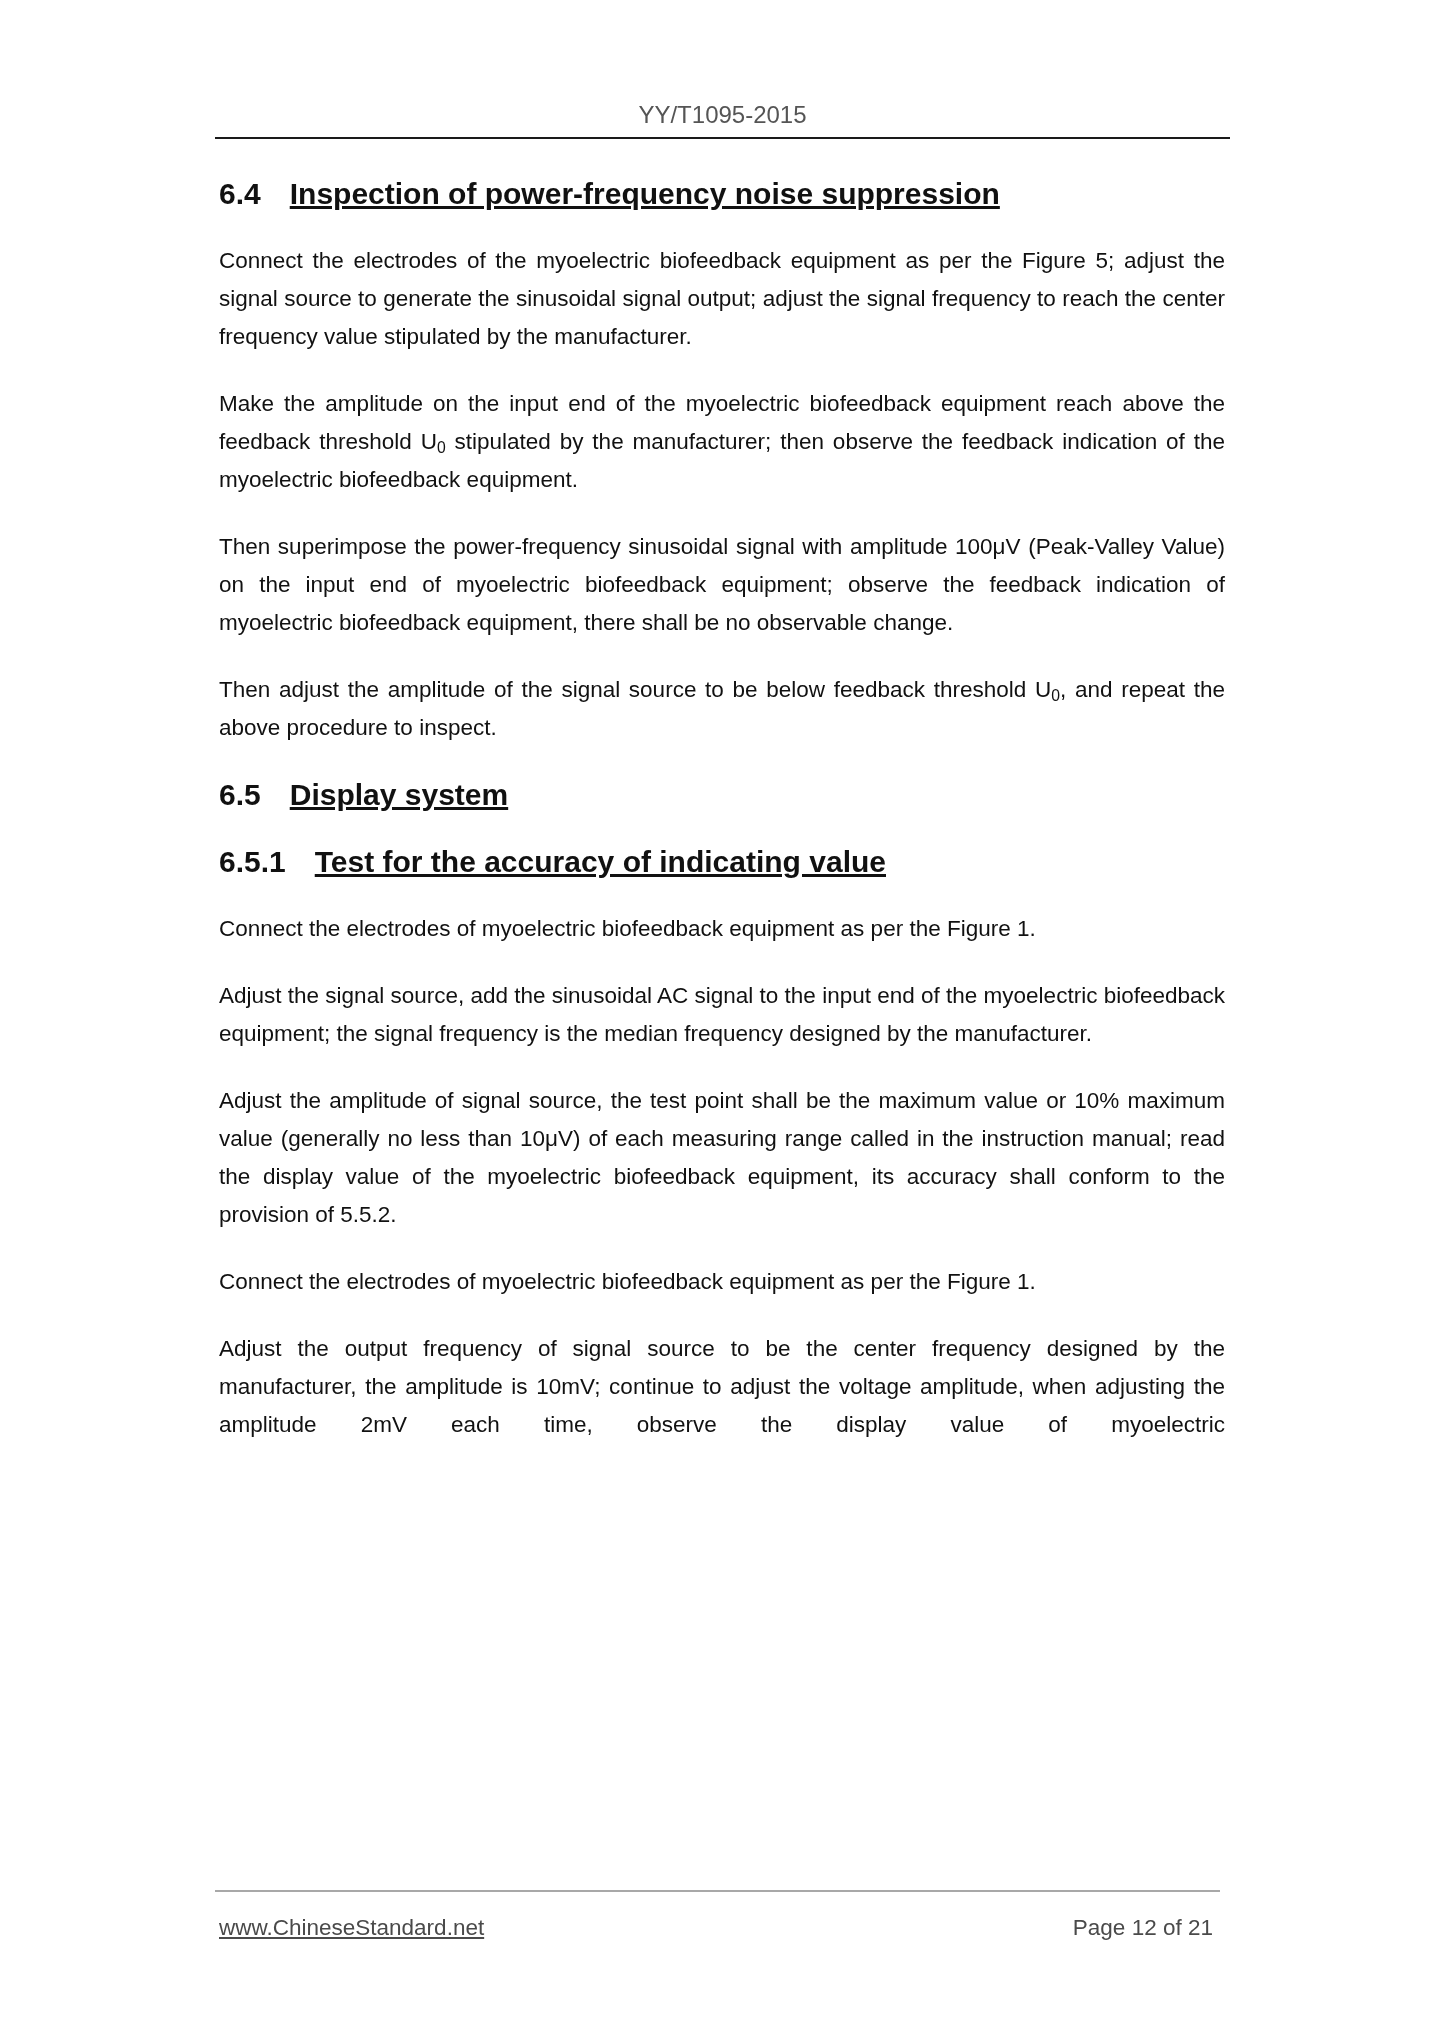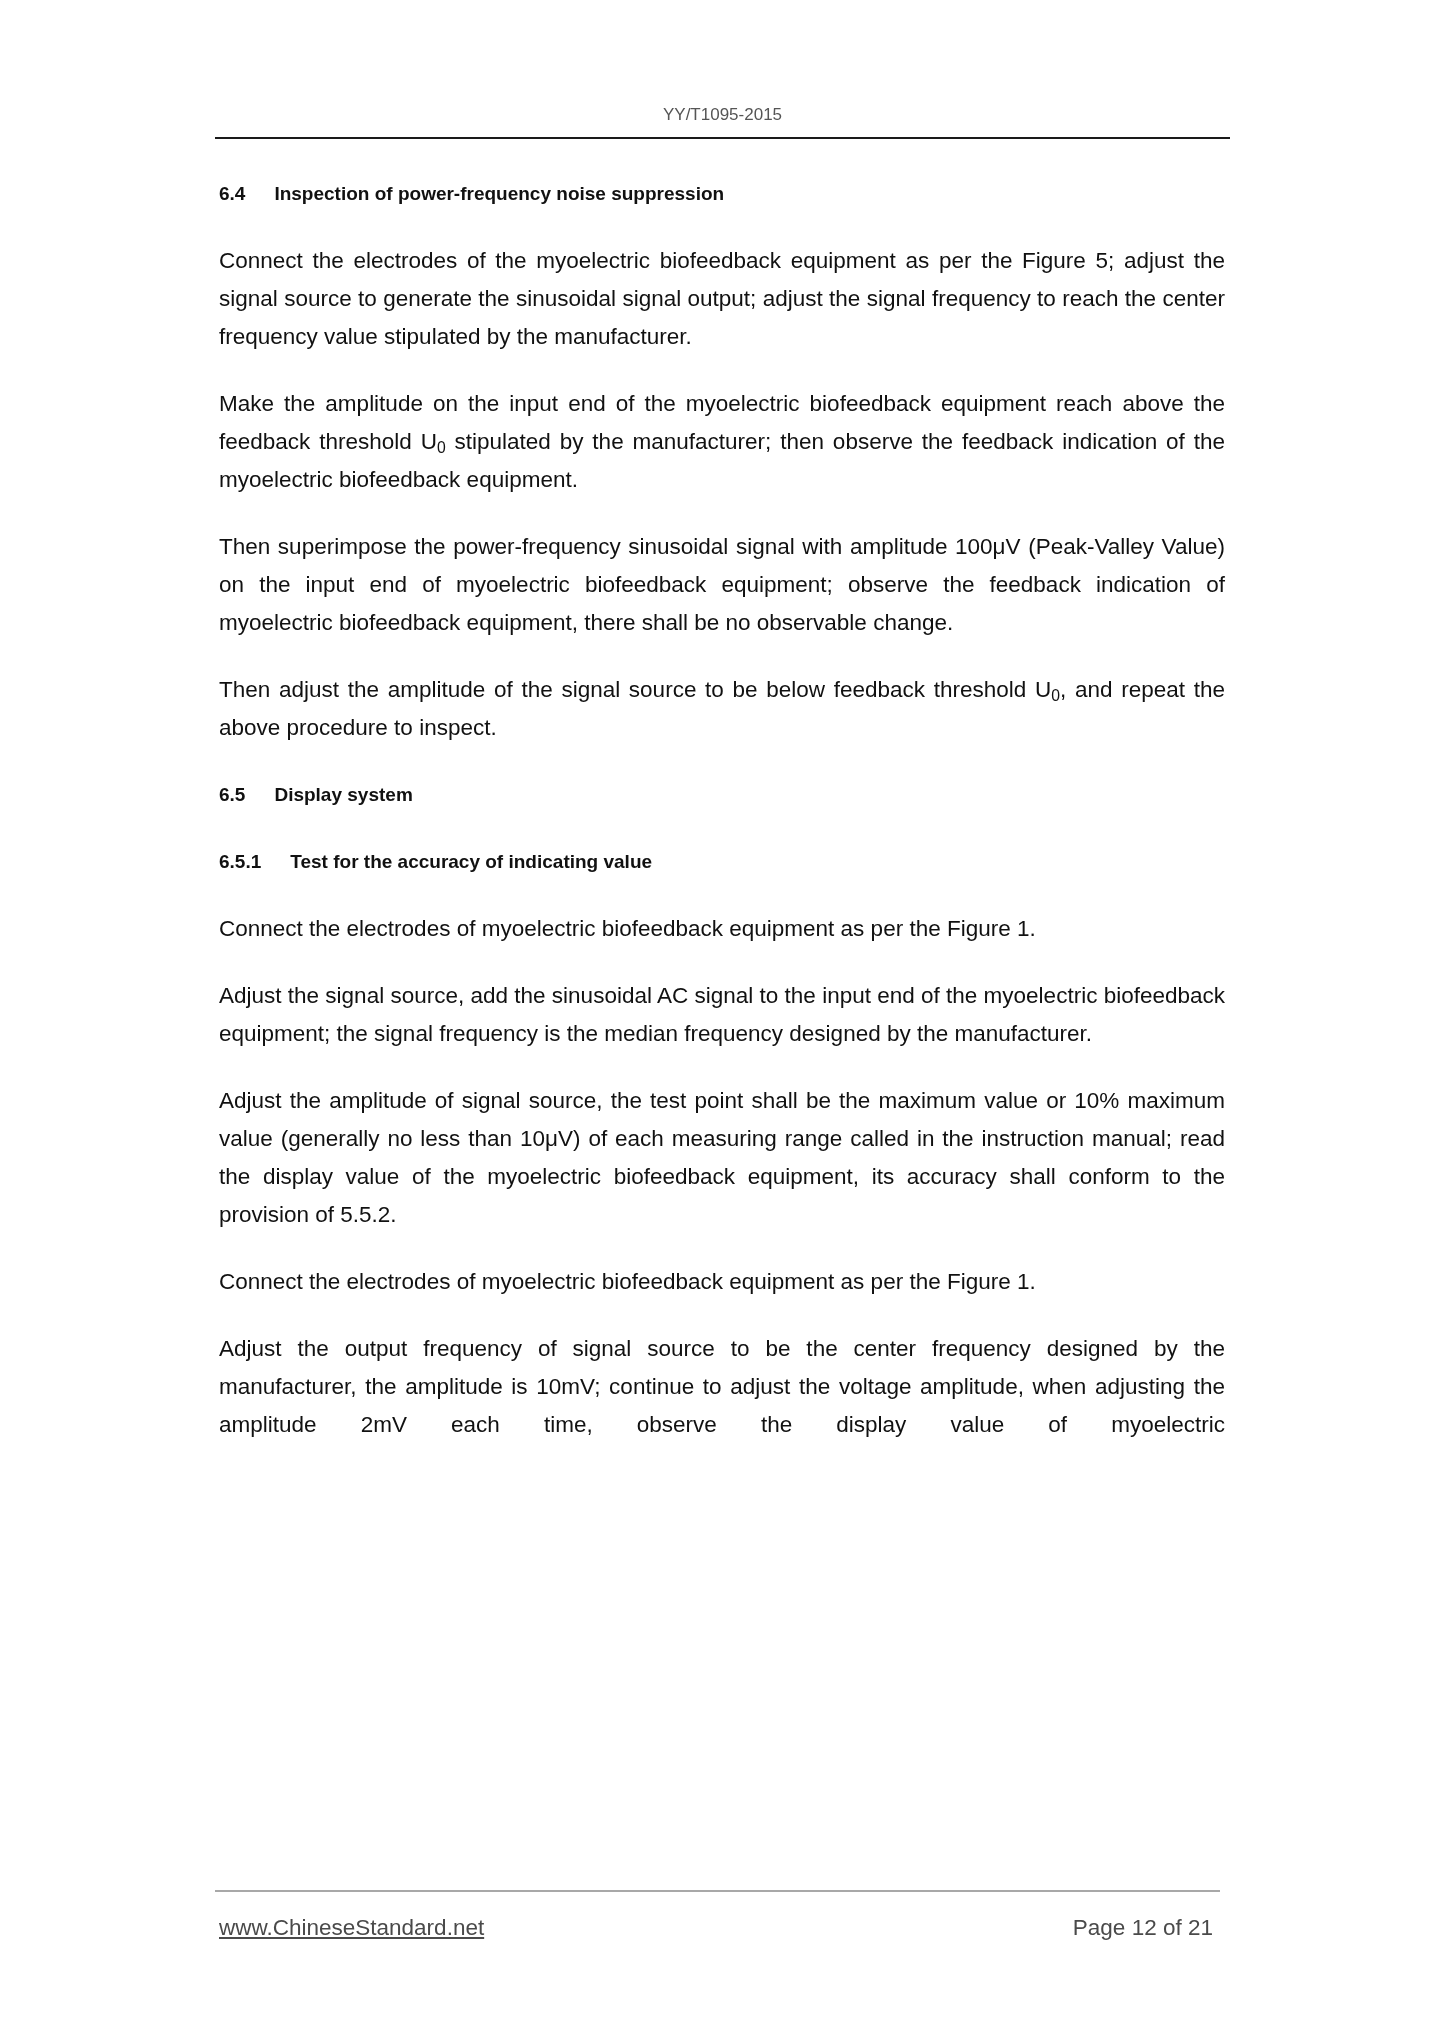--- a/index.html
+++ b/index.html
@@ -1,23 +1,23 @@
 <!DOCTYPE html>
 <html><head>
 <meta charset="utf-8">
 <style>
   html, body { margin:0; padding:0; background:#ffffff; }
   body { width:1445px; height:2044px; position:relative; overflow:hidden;
          font-family:"Liberation Sans", sans-serif; color:#111111; }
   .page-header { position:absolute; left:215px; top:96px; width:1015px; height:41px;
                  border-bottom:2px solid #1a1a1a; text-align:center; }
-  .page-header span { font-size:17px; color:#555555; line-height:38px; display:inline-block; }
+  .page-header span { font-size:24px; color:#555555; line-height:38px; display:inline-block; }
   .content { position:absolute; left:219px; top:175px; width:1006px; }
   .content p { margin:0 0 29px 0; font-size:22.5px; line-height:38px; text-align:justify; }
-  .content h2 { margin:0 0 29px 0; font-size:19px; line-height:38px; font-weight:bold; }
+  .content h2 { margin:0 0 29px 0; font-size:30px; line-height:38px; font-weight:bold;text-decoration:underline; }
   .content h2 .num { display:inline-block; margin-right:29px; }
   .var { }
   .var sub { font-size:0.7em; vertical-align:-0.25em; line-height:0; }
   .footer-rule { position:absolute; left:215px; top:1890px; width:1005px; height:0;
                  border-top:2px solid #a8a8a8; }
   .footer-link { position:absolute; left:219px; top:1909px; font-size:22.5px; line-height:38px;
                  color:#4a4a4a; text-decoration:underline; text-decoration-color:#4a4a4a; }
   .footer-page { position:absolute; right:232px; top:1909px; font-size:22.5px; line-height:38px; color:#4a4a4a; }
   .footer-page b { font-weight:normal; }
 </style>

